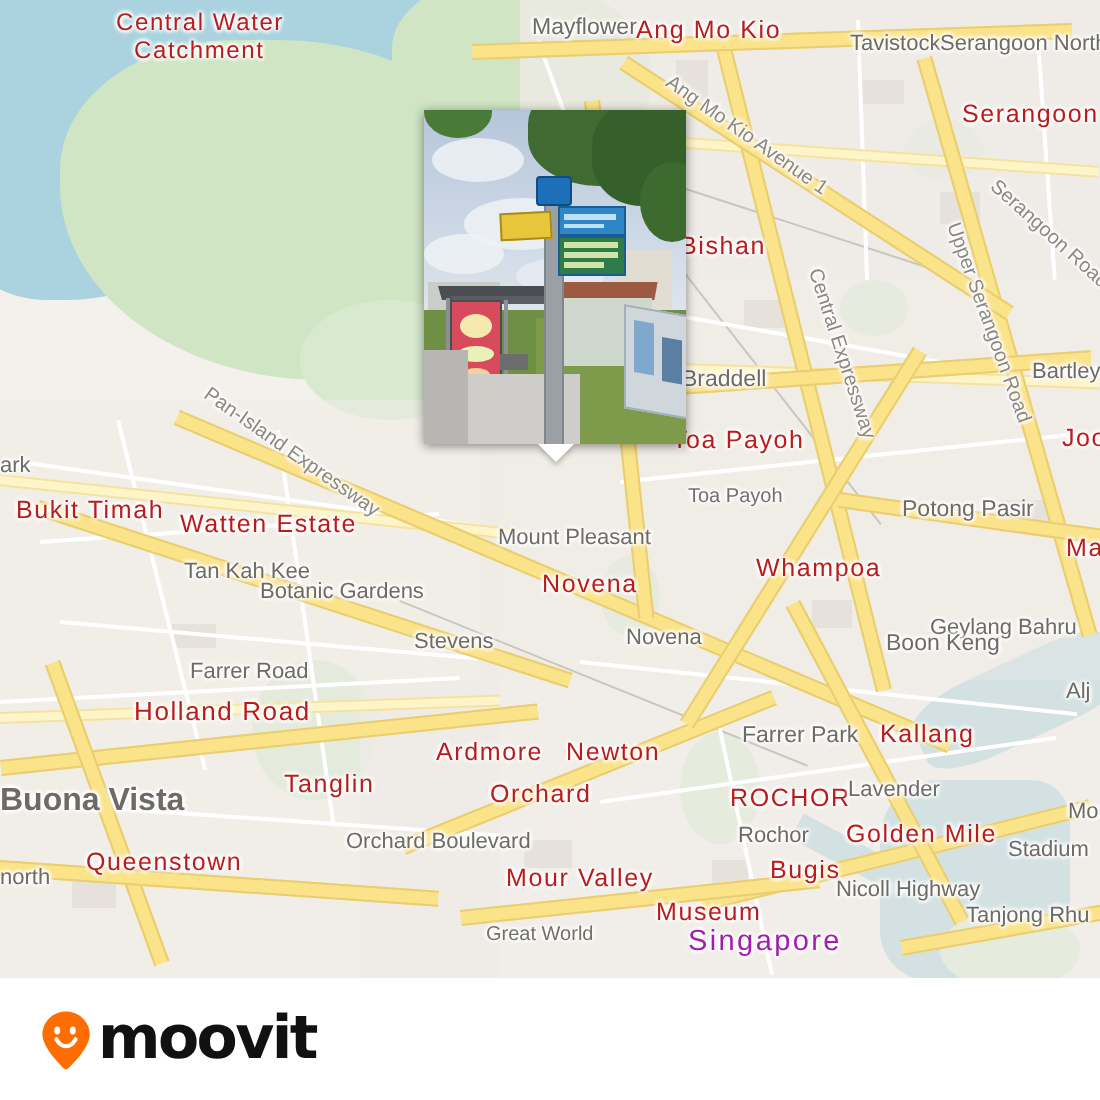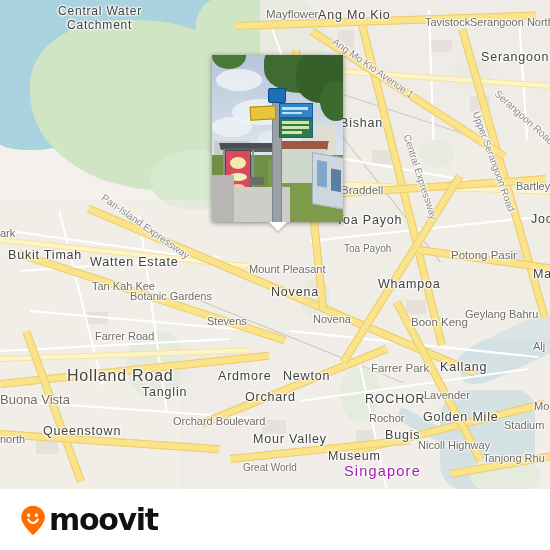--- a/index.html
+++ b/index.html
@@ -34,21 +34,21 @@
     position:absolute;
     color:#7d7a74;
     white-space:nowrap;
     text-shadow:
       0 0 2px #fff, 0 0 2px #fff, 1px 0 2px #fff, -1px 0 2px #fff,
       0 1px 2px #fff, 0 -1px 2px #fff;
     pointer-events:none;
     transform-origin:0 0;
   }
   .lbl.dark{color:#6e6b66;}
-  .lbl.place{color:#404040;letter-spacing:.8px;}
+  .lbl.place{color:#b91c1c;letter-spacing:.8px;}
   .lbl.big{font-size:13px;color:#a21caf;letter-spacing:1.2px;}
   .lbl.small{font-size:9.5px;color:#72706c;}
   .lbl.road-lbl{color:#8b8883;font-size:10px;}
 
   
   .attribution{
     position:absolute;left:10px;top:470px;
     font-size:12.5px;color:#3a3a3a;
     text-shadow:
       0 0 3px #fff,0 0 3px #fff,1px 1px 2px #fff,-1px -1px 2px #fff,
@@ -219,37 +219,37 @@
           <div class="lbl dark" style="left: 470px; top: 16px; font-size: 11px;">Serangoon North</div>
           <div class="lbl place" style="left: 481px; top: 50px; font-size: 12.5px;">Serangoon</div>
           <div class="lbl place" style="left: 340px; top: 116px; font-size: 12.5px;">Bishan</div>
           <div class="lbl dark" style="left: 341px; top: 184px; font-size: 11.5px;">Braddell</div>
           <div class="lbl place" style="left: 336px; top: 213px; font-size: 12.5px;">Toa Payoh</div>
           <div class="lbl small" style="left: 344px; top: 243px; font-size: 10px;">Toa Payoh</div>
           <div class="lbl dark" style="left: 516px; top: 180px; font-size: 11px;">Bartley</div>
           <div class="lbl dark" style="left: 451px; top: 249px; font-size: 11.5px;">Potong Pasir</div>
           <div class="lbl place" style="left: 378px; top: 277px; font-size: 12.5px;">Whampoa</div>
           <div class="lbl dark" style="left: 465px; top: 308px; font-size: 11px;">Geylang Bahru</div>
-          <div class="lbl dark" style="left: 411px; top: 316px; font-size: 11.5px;">Boon Keng</div>
+          <div class="lbl dark" style="left: 411px; top: 316px; font-size: 11.5px; padding-left: 32px;">Boon Keng</div>
           <div class="lbl place" style="left: 8px; top: 248px; font-size: 12.5px;">Bukit Timah</div>
           <div class="lbl place" style="left: 90px; top: 255px; font-size: 12.5px;">Watten Estate</div>
           <div class="lbl dark" style="left: 92px; top: 280px; font-size: 11px;">Tan Kah Kee</div>
           <div class="lbl dark" style="left: 130px; top: 290px; font-size: 11px;">Botanic Gardens</div>
           <div class="lbl dark" style="left: 207px; top: 315px; font-size: 11px;">Stevens</div>
           <div class="lbl dark" style="left: 95px; top: 330px; font-size: 11px;">Farrer Road</div>
           <div class="lbl dark" style="left: 249px; top: 263px; font-size: 11px;">Mount Pleasant</div>
           <div class="lbl place" style="left: 271px; top: 285px; font-size: 12.5px;">Novena</div>
           <div class="lbl dark" style="left: 313px; top: 313px; font-size: 11px;">Novena</div>
-          <div class="lbl place" style="left: 67px; top: 367px; font-size: 16px;">Holland Road</div>
+          <div class="lbl place" style="left: 67px; top: 348px; font-size: 13px;">Holland Road</div>
           <div class="lbl place" style="left: 142px; top: 385px; font-size: 12.5px;">Tanglin</div>
           <div class="lbl place" style="left: 218px; top: 369px; font-size: 12.5px;">Ardmore</div>
           <div class="lbl place" style="left: 283px; top: 369px; font-size: 12.5px;">Newton</div>
           <div class="lbl place" style="left: 245px; top: 390px; font-size: 12.5px;">Orchard</div>
           <div class="lbl dark" style="left: 173px; top: 415px; font-size: 11px;">Orchard Boulevard</div>
-          <div class="lbl dark" style="left: 0px; top: 392px; font-size: 13px;">Buona Vista</div>
+          <div class="lbl dark" style="left: 0px; top: 392px; font-size: 16px; font-weight: bold;">Buona Vista</div>
           <div class="lbl place" style="left: 43px; top: 424px; font-size: 12.5px;">Queenstown</div>
           <div class="lbl dark" style="left: 0px; top: 433px; font-size: 11px;">north</div>
           <div class="lbl place" style="left: 253px; top: 432px; font-size: 12.5px;">Mour Valley</div>
           <div class="lbl small" style="left: 243px; top: 462px; font-size: 10px;">Great World</div>
           <div class="lbl dark" style="left: 371px; top: 362px; font-size: 11.5px;">Farrer Park</div>
           <div class="lbl place" style="left: 440px; top: 360px; font-size: 12.5px;">Kallang</div>
           <div class="lbl place" style="left: 365px; top: 392px; font-size: 12.5px;">ROCHOR</div>
           <div class="lbl dark" style="left: 424px; top: 389px; font-size: 11px;">Lavender</div>
           <div class="lbl place" style="left: 423px; top: 410px; font-size: 12.5px;">Golden Mile</div>
           <div class="lbl dark" style="left: 369px; top: 412px; font-size: 11px;">Rochor</div>

